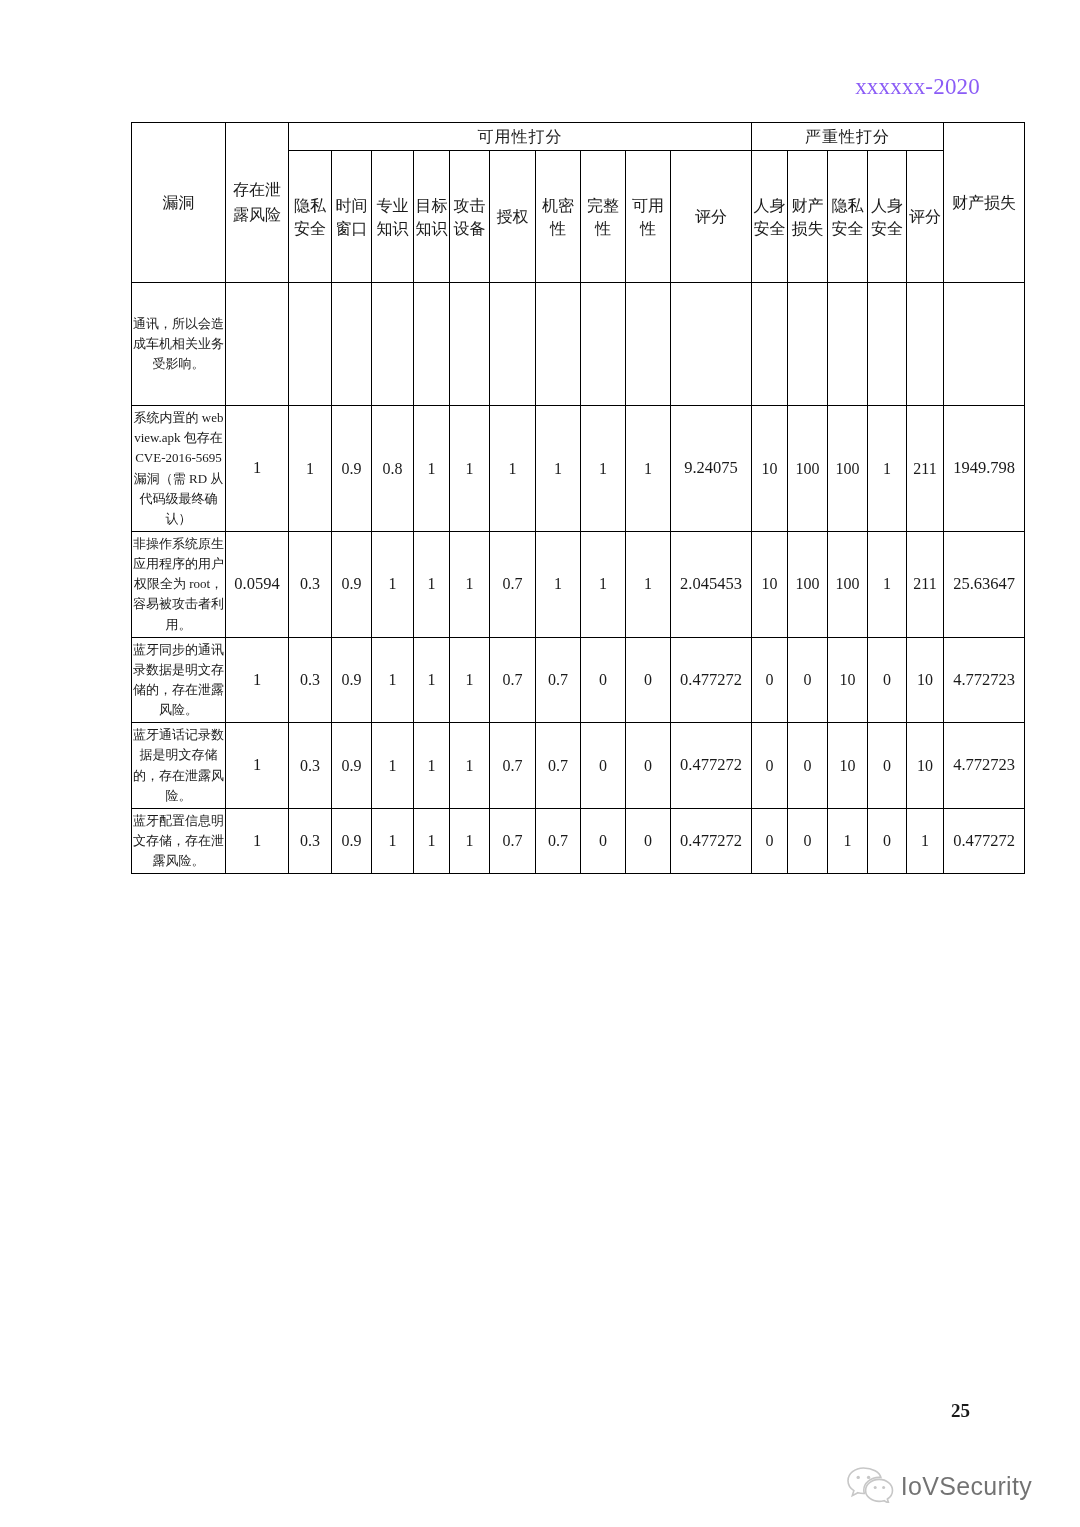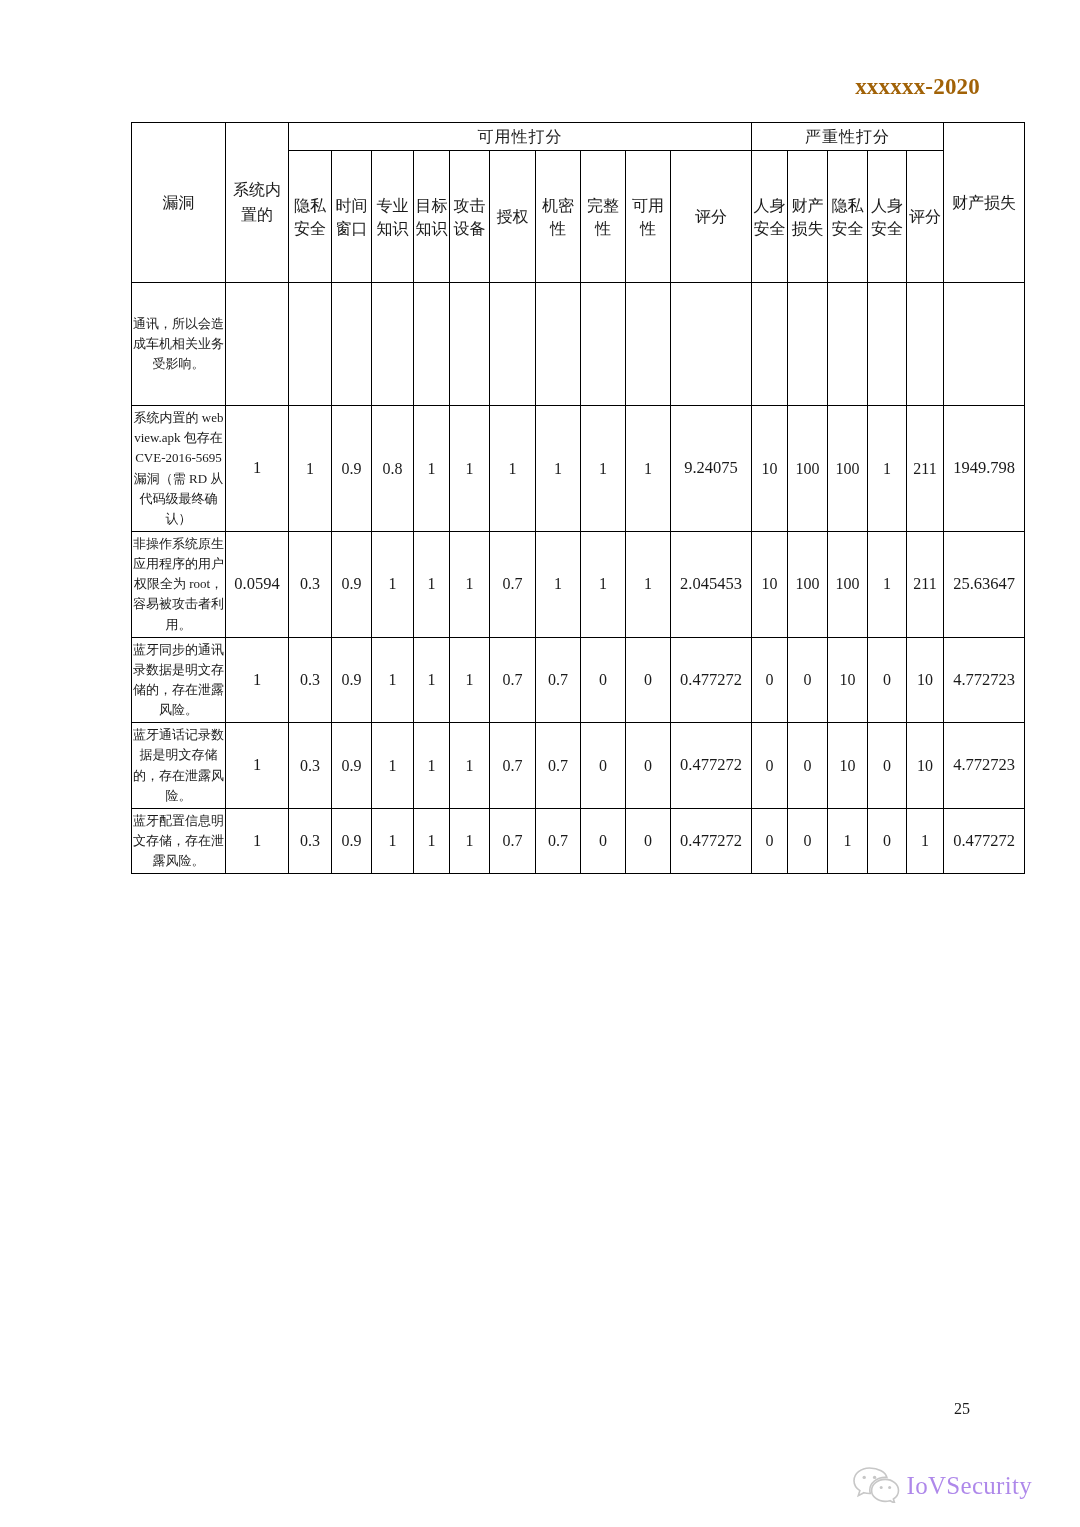--- a/index.html
+++ b/index.html
@@ -22,22 +22,22 @@
     box-sizing: border-box;
   }
   
   .doc-header {
     position: absolute;
     top: 74px;
     right: 100px;
     font-size: 23px;
     letter-spacing: 0.2px;
     font-family: "Liberation Serif", "DejaVu Serif", serif;
-    font-weight: 700;
-    color: #a16207;
+    font-weight: 400;
+    color: #8b5cf6;
   }
   
   .table-wrap {
     position: absolute;
     top: 122px;
     left: 131px;
     width: 849px;
   }
   table.score-table {
     border-collapse: collapse;
@@ -102,39 +102,39 @@
   col.c-score2 { width: 37px; }
   col.c-final  { width: 81px; }
 
   .empty-row td { height: 118px; }
 
   
   .page-number {
     position: absolute;
     right: 110px;
     top: 1400px;
-    font-size: 16px;
-    font-weight: 400;
+    font-size: 19px;
+    font-weight: 700;
     font-family: "Liberation Serif", "DejaVu Serif", serif;
   }
   
   .watermark {
     position: absolute;
     right: 48px;
     top: 1465px;
     display: flex;
     align-items: center;
     gap: 7px;
     opacity: 0.55;
   }
   .wechat-icon { display: block; }
   .watermark-text {
     font-size: 25px;
-    color: #6d28d9;
-    font-family: Liberation Serif, serif;
+    color: #000000;
+    font-family: Liberation Sans, sans-serif;
     letter-spacing: 0.3px;
   }
 </style>
 </head>
 <body>
 
 <div class="page">
 
   <div class="doc-header">xxxxxx-2020</div>
 
@@ -156,21 +156,21 @@
         <col class="c-s1">
           <col class="c-s2">
           <col class="c-s3">
           <col class="c-s4">
           <col class="c-score2">
         <col class="c-final">
       </colgroup>
       <thead>
         <tr>
           <th rowspan="2">漏洞</th>
-          <th rowspan="2" class="vuln-cell">系统内置的</th>
+          <th rowspan="2" class="vuln-cell">存在泄露风险</th>
           <th colspan="10" class="grp-head">可用性打分</th>
           <th colspan="5" class="grp-head">严重性打分</th>
           <th rowspan="2">财产损失</th>
         </tr>
         <tr class="tall-head">
           <th>隐私安全</th>
           <th>时间窗口</th>
           <th>专业知识</th>
           <th>目标知识</th>
           <th>攻击设备</th>

